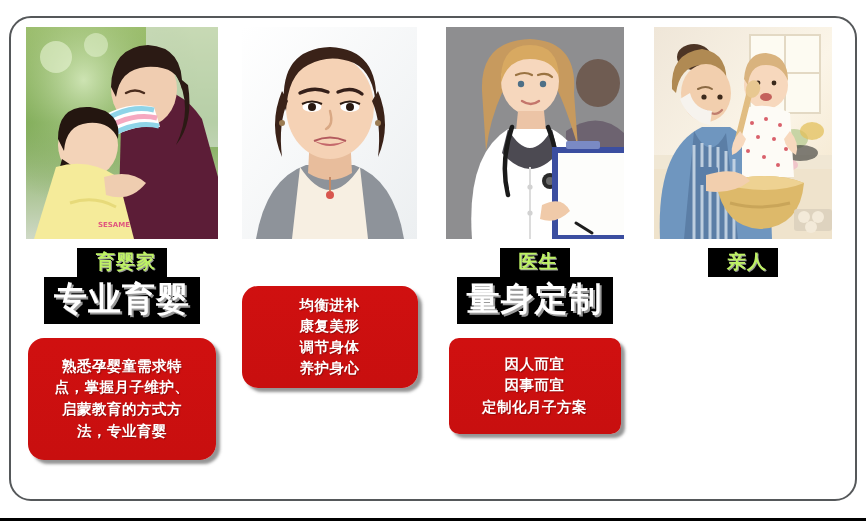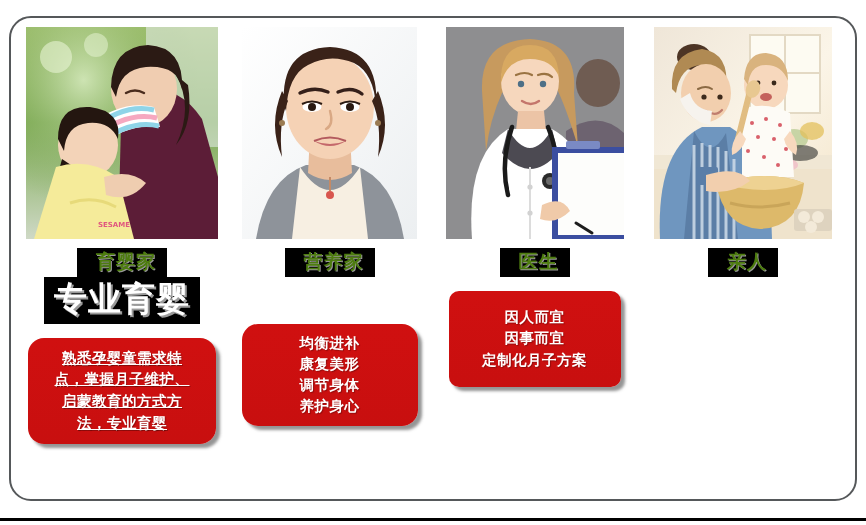--- a/index.html
+++ b/index.html
@@ -79,21 +79,21 @@
   .photo.p2 { width: 175px; }
   .photo.p3 { width: 178px; }
   .photo.p4 { width: 178px; }
 
   .photo svg { display: block; width: 100%; height: 100%; }
 
   
   .role-badge {
     margin-top: 9px;
     background: #000000;
-    color: #4d7c0f;
+    color: #bef264;
     font-size: 19px;
     line-height: 1.0;
     font-weight: bold;
     padding: 4px 11px 6px 19px;
     letter-spacing: 1px;
     text-shadow: 1px 1px 0 #999;
     white-space: nowrap;
   }
 
   .headline-badge {
@@ -124,21 +124,21 @@
   }
   .red-box .rb-text {
     font-size: 14.5px;
     font-weight: bold;
     line-height: 1.5;
     letter-spacing: 0.5px;
     white-space: pre-line;
     text-shadow: 1px 1px 1px rgba(0,0,0,0.28);
   }
 
-  .red-box.b1 { width: 188px; height: 106px; padding: 4px 23px; text-decoration: underline; }
+  .red-box.b1 { width: 188px; height: 122px; padding: 4px 23px; }
   .red-box.b2 { width: 176px; height: 102px; padding: 4px 6px; margin-top: 47px; }
   .red-box.b3 { width: 172px; height: 96px;  padding: 4px 6px; border-radius: 10px; }
   .red-box.b4 { width: 186px; height: 102px; padding: 4px 8px; }
 
   .red-box.b2 .rb-text,
   .red-box.b3 .rb-text { line-height: 1.45; }
 </style>
 </head>
 <body>
 
@@ -244,21 +244,20 @@
           <path d="M72 114 q16 10 32 0 q-16 6 -32 0 Z" fill="#c4686b"></path>
           <path d="M72 114 q16 -7 32 0" stroke="#b35a5e" stroke-width="2" fill="none"></path>
 
           <circle cx="40" cy="96" r="3" fill="#9a7b52"></circle>
           <circle cx="136" cy="96" r="3" fill="#9a7b52"></circle>
 
           <path d="M88 150 l0 14" stroke="#c48a66" stroke-width="2" fill="none"></path>
           <circle cx="88" cy="168" r="4" fill="#d8564e"></circle>
         </svg>
       </div>
-      <div class="role-badge">营养家</div>
       <div class="red-box b2">
         <div class="rb-text">均衡进补
 康复美形
 调节身体
 养护身心</div>
       </div>
     </div>
 
     <div class="column c3">
       <div class="photo p3">
@@ -294,20 +293,21 @@
           <rect x="106" y="120" width="72" height="92" fill="#3b4ea0"></rect>
           <rect x="112" y="126" width="66" height="82" fill="#fdfdfb"></rect>
           <rect x="120" y="114" width="34" height="8" rx="2" fill="#7a8ac4"></rect>
 
           <path d="M96 178 Q116 168 124 184 Q110 198 94 192 Z" fill="#f0caa9"></path>
 
           <path d="M130 196 l16 10" stroke="#1d1d1d" stroke-width="3" stroke-linecap="round"></path>
         </svg>
       </div>
       <div class="role-badge">医生</div>
+      <div class="headline-badge">量身定制</div>
       <div class="red-box b3">
         <div class="rb-text">因人而宜
 因事而宜
 定制化月子方案</div>
       </div>
     </div>
 
     <div class="column c4">
       <div class="photo p4">
         <svg viewBox="0 0 178 212" preserveAspectRatio="xMidYMid slice" aria-hidden="true">

